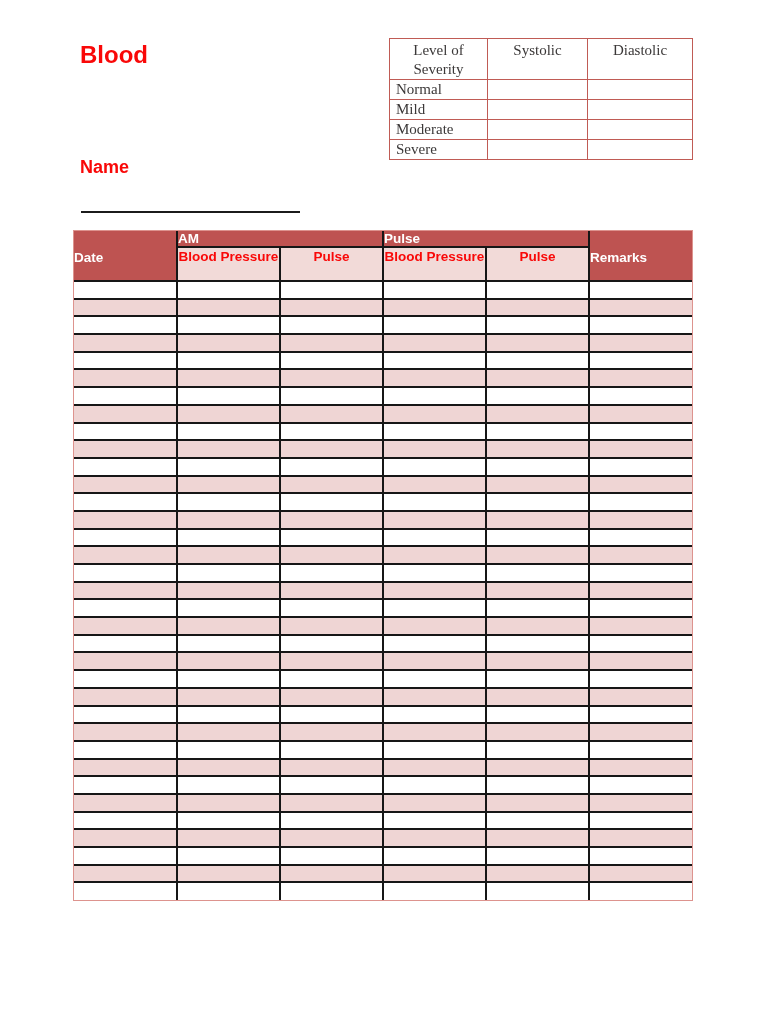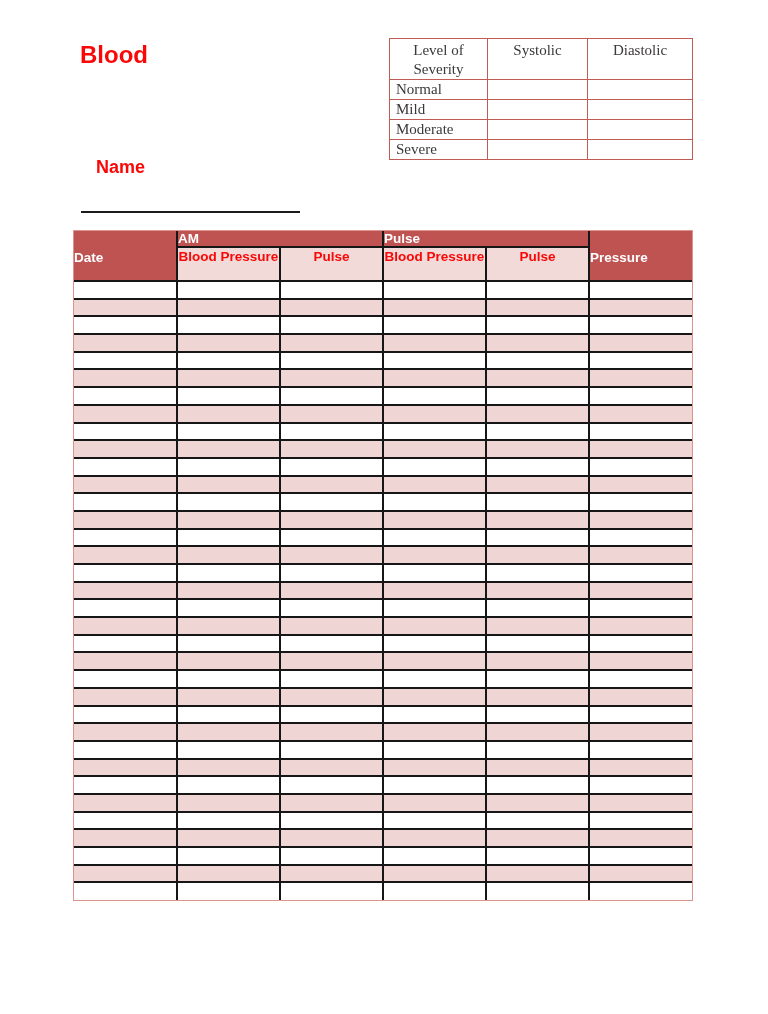--- a/index.html
+++ b/index.html
@@ -18,21 +18,21 @@
     position: absolute;
     left: 80px;
     top: 39px;
     font-size: 24px;
     font-weight: bold;
     color: var(--title-red);
     line-height: 31px;
   }
   .name-label {
     position: absolute;
-    left: 96px;
+    left: 80px;
     top: 157px;
     font-size: 18px;
     font-weight: bold;
     color: var(--title-red);
   }
   .name-underline {
     position: absolute;
     left: 81px;
     top: 211px;
     width: 219px;
@@ -184,21 +184,21 @@
           <col>
           <col>
           <col>
           <col>
         </colgroup>
       <thead>
         <tr class="group-row">
           <th class="span-cell" rowspan="2">Date</th>
           <th colspan="2">AM</th>
           <th colspan="2">Pulse</th>
-          <th class="span-cell" rowspan="2">Pressure</th>
+          <th class="span-cell" rowspan="2">Remarks</th>
         </tr>
         <tr class="sub-row">
           <th>Blood Pressure</th>
           <th>Pulse</th>
           <th>Blood Pressure</th>
           <th>Pulse</th>
         </tr>
       </thead>
       <tbody>
           <tr>

